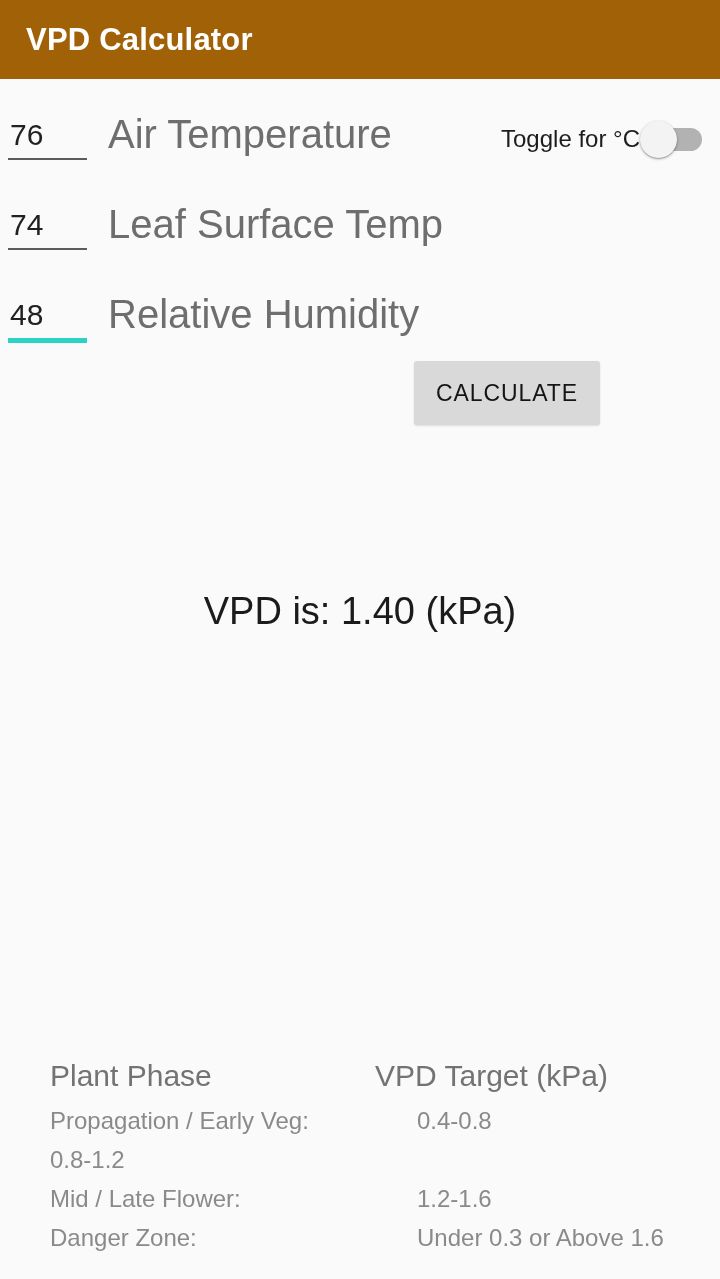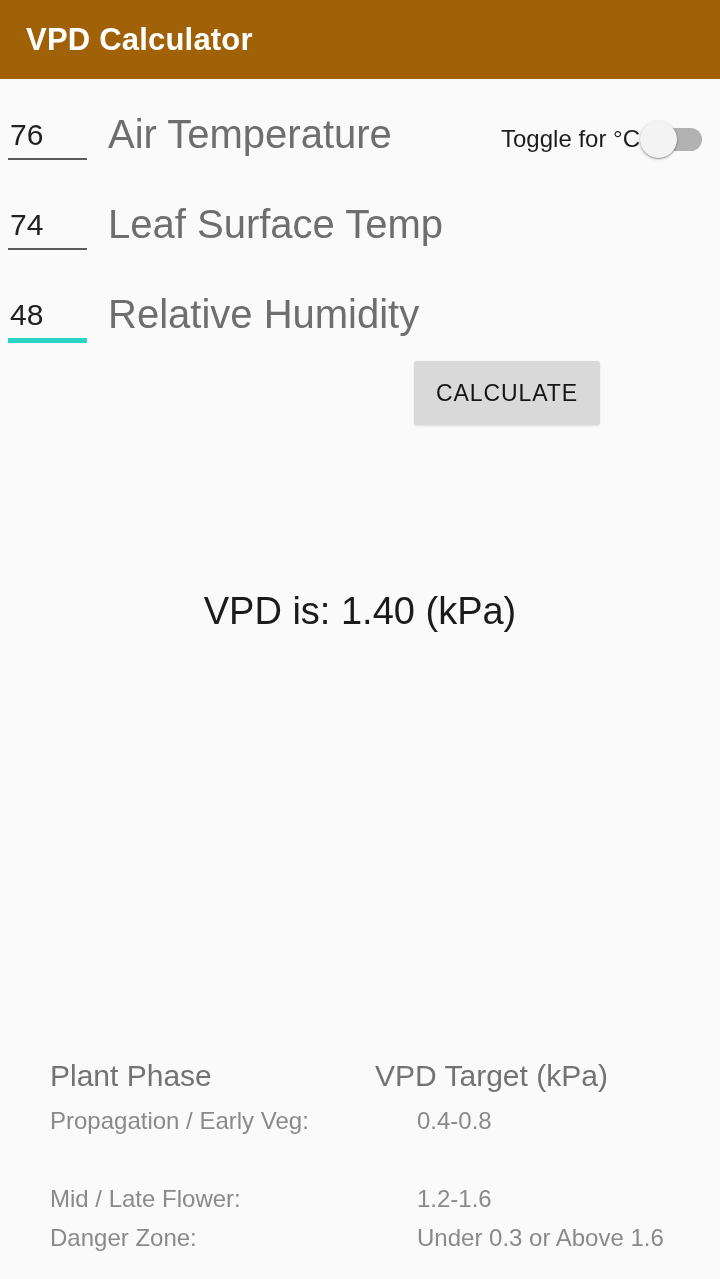--- a/index.html
+++ b/index.html
@@ -268,20 +268,21 @@
       <div class="col-a">Plant Phase</div>
       <div class="col-b">VPD Target (kPa)</div>
     </div>
 
     <div class="ref-row">
       <div class="col-a">Propagation / Early Veg:</div>
       <div class="col-b">0.4-0.8</div>
     </div>
 
     <div class="ref-row">
+      <div class="col-b">0.8-1.2</div>
     </div>
 
     <div class="ref-row">
       <div class="col-a">Mid / Late Flower:</div>
       <div class="col-b">1.2-1.6</div>
     </div>
 
     <div class="ref-row">
       <div class="col-a">Danger Zone:</div>
       <div class="col-b">Under 0.3 or Above 1.6</div>

